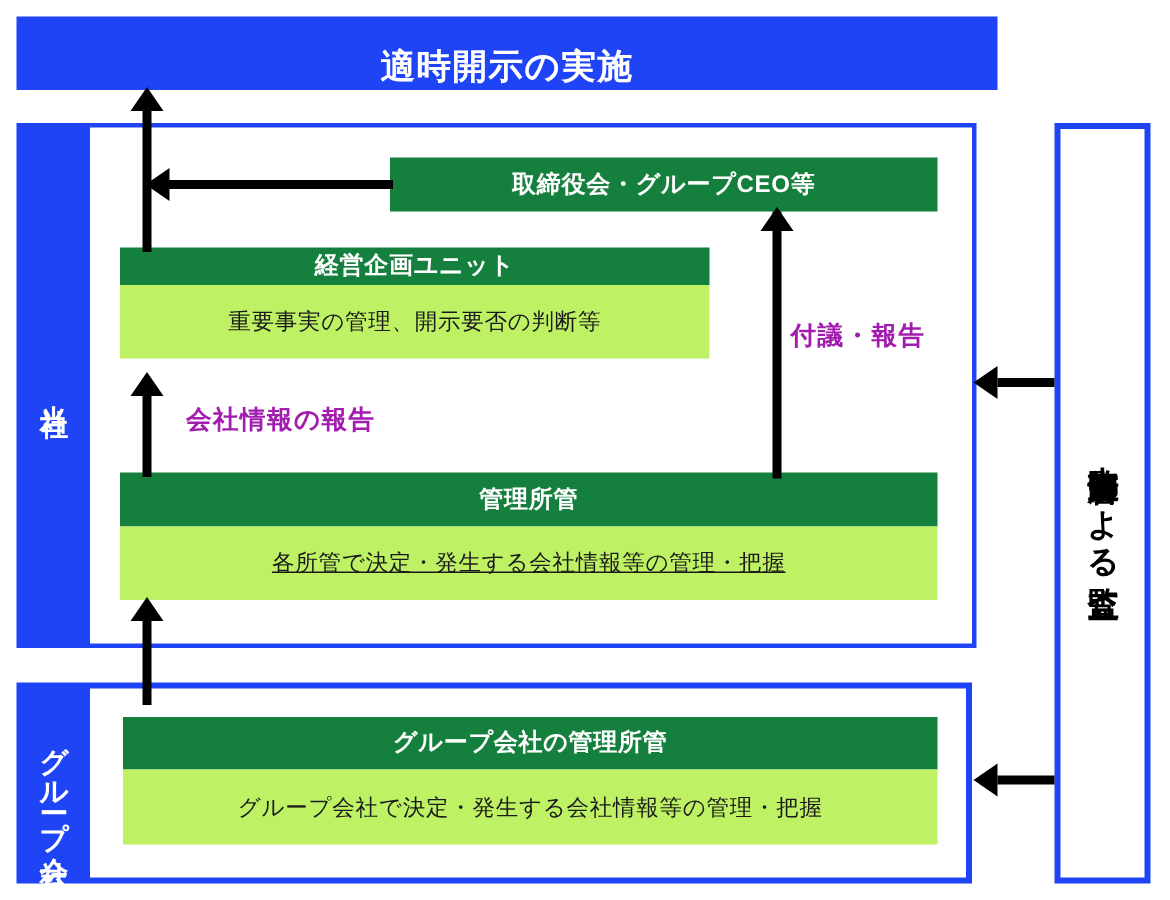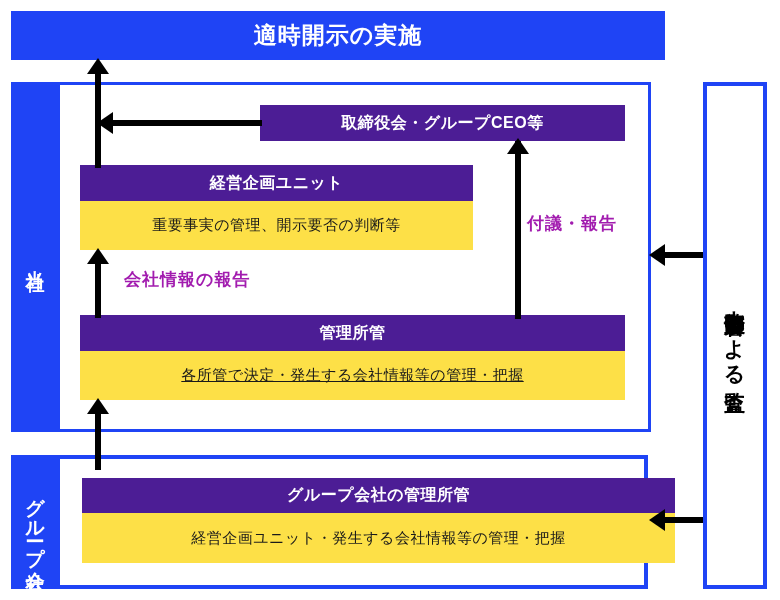--- a/index.html
+++ b/index.html
@@ -21,21 +21,21 @@
   
   .banner {
     position: absolute;
     left: 11px;
     top: 11px;
     width: 654px;
     height: 49px;
     background: #1f44f5;
     color: #ffffff;
     display: flex;
-    align-items: center;
+    align-items: flex-end;
     justify-content: center;
     font-size: 23px;
     font-weight: bold;
     letter-spacing: 1px;
   }
 
   
   .panel {
     position: absolute;
     background: #1f44f5;
@@ -126,56 +126,56 @@
     letter-spacing: 1px;
     line-height: 1;
   }
 
   
   .box {
     position: absolute;
     box-sizing: border-box;
   }
   .box-header {
-    background: #4c1d95;
+    background: #15803d;
     color: #ffffff;
     font-size: 16px;
     font-weight: bold;
     display: flex;
     align-items: center;
     justify-content: center;
     letter-spacing: 0.5px;
   }
   .box-body {
-    background: #fde047;
+    background: #bef264;
     color: #1a1a1a;
     font-size: 15px;
     display: flex;
     align-items: center;
     justify-content: center;
     letter-spacing: 0.5px;
   }
 
   #box-board {
     left: 260px;
     top: 105px;
     width: 365px;
     height: 36px;
   }
   #box-board .box-header { width: 100%; height: 100%; }
 
   #box-planning { left: 80px; top: 165px; width: 393px; }
-  #box-planning .box-header { height: 36px; }
+  #box-planning .box-header { height: 25px; }
   #box-planning .box-body { height: 49px; }
 
   #box-kanri { left: 80px; top: 315px; width: 545px; }
   #box-kanri .box-header { height: 36px; }
   #box-kanri .box-body { height: 49px; text-decoration: underline; }
 
-  #box-group-kanri { left: 82px; top: 478px; width: 593px; }
+  #box-group-kanri { left: 82px; top: 478px; width: 543px; }
   #box-group-kanri .box-header { height: 35px; }
   #box-group-kanri .box-body { height: 50px; }
 
   
   .arrow-v-line {
     position: absolute;
     width: 6px;
     background: #000000;
   }
   .arrow-h-line {
@@ -272,21 +272,21 @@
     <div class="box-body">重要事実の管理、開示要否の判断等</div>
   </div>
 
   <div class="box" id="box-kanri">
     <div class="box-header">管理所管</div>
     <div class="box-body">各所管で決定・発生する会社情報等の管理・把握</div>
   </div>
 
   <div class="box" id="box-group-kanri">
     <div class="box-header">グループ会社の管理所管</div>
-    <div class="box-body">経営企画ユニット・発生する会社情報等の管理・把握</div>
+    <div class="box-body">グループ会社で決定・発生する会社情報等の管理・把握</div>
   </div>
 
   <div class="arrow-v-line" id="arrow-disclosure-line"></div>
   <div class="arrow-head-up" id="arrow-disclosure-head"></div>
 
   <div class="arrow-h-line" id="arrow-board-line"></div>
   <div class="arrow-head-left" id="arrow-board-head"></div>
 
   <div class="arrow-v-line" id="arrow-report-line"></div>
   <div class="arrow-head-up" id="arrow-report-head"></div>

